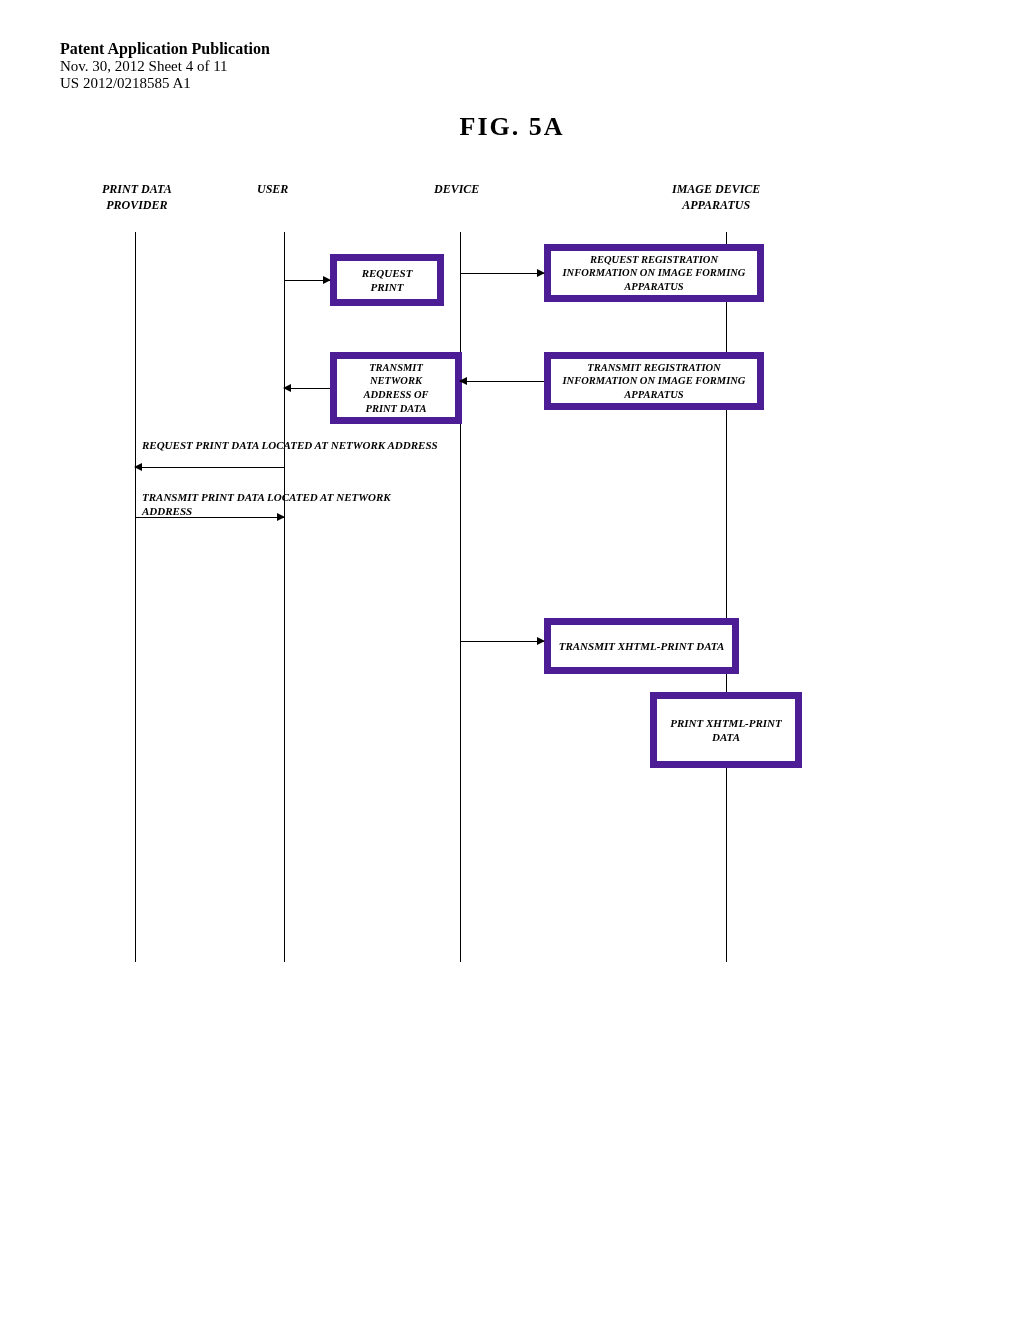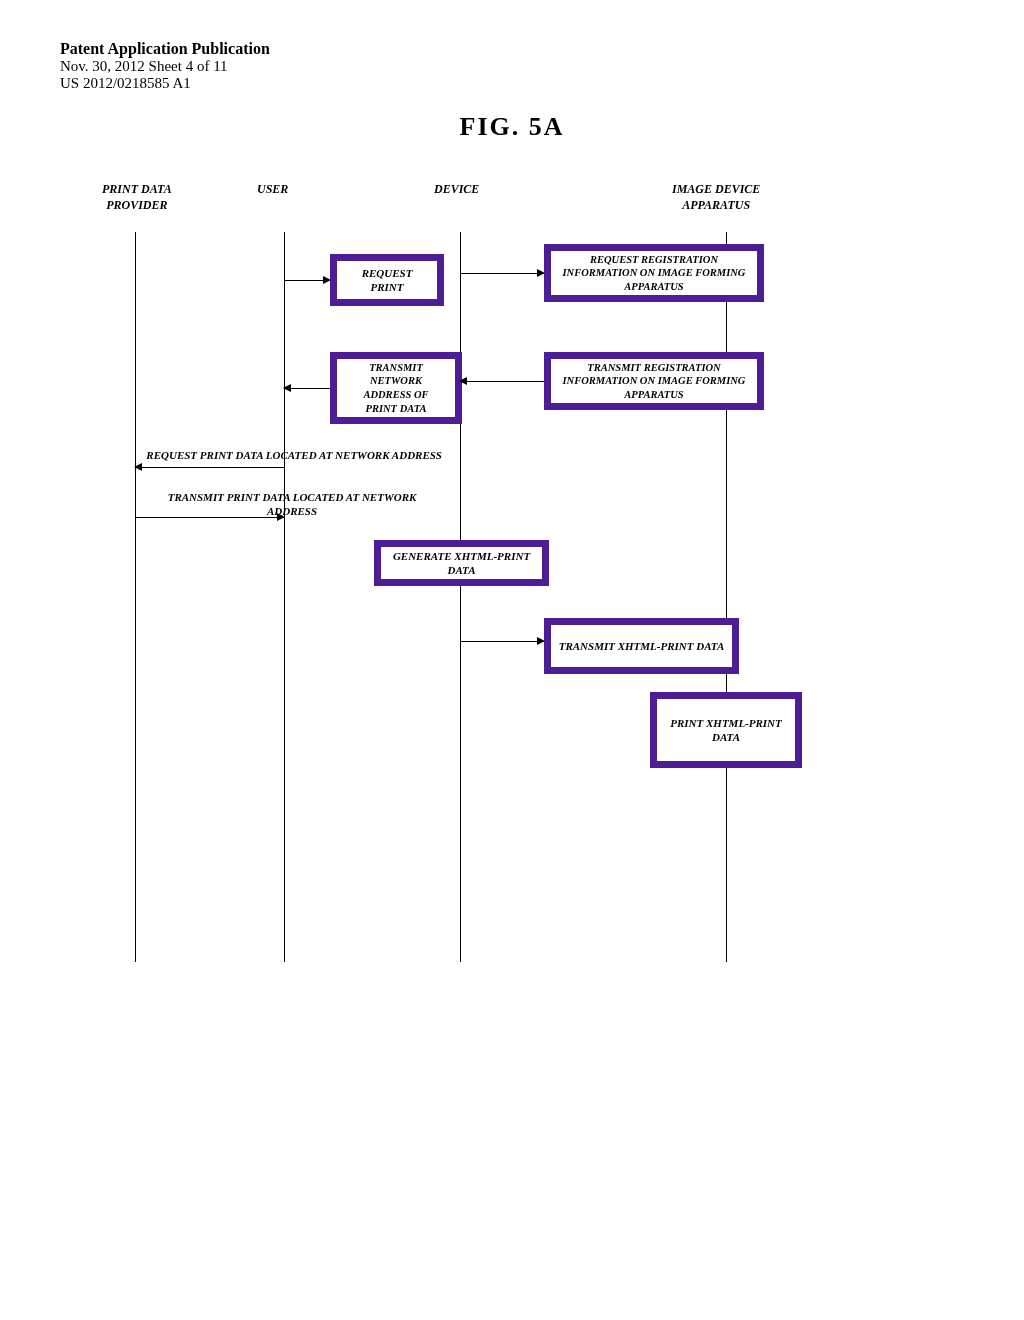--- a/index.html
+++ b/index.html
@@ -164,32 +164,30 @@
 PRINT DATA</div>
 
   <div class="box" style="left: 462px; top: 170px; width: 220px; height: 58px; font-size:10.5px;">TRANSMIT REGISTRATION
 INFORMATION ON IMAGE
 FORMING APPARATUS</div>
 
   <div class="arrow-line arrow-left" style="left: 202px; top: 206px; width: 46px;"></div>
 
   <div class="arrow-line arrow-left" style="left: 378px; top: 199px; width: 84px;"></div>
 
-  <div class="arrow-label" style="left: 60px; top: 266px; width: 300px; text-align: right;">REQUEST PRINT DATA LOCATED AT
+  <div class="arrow-label" style="left: 60px; top: 256px; width: 300px; text-align: left;">REQUEST PRINT DATA LOCATED AT
 NETWORK ADDRESS</div>
 
   <div class="arrow-line arrow-left" style="left: 53px; top: 285px; width: 149px;"></div>
 
-  <div class="arrow-label" style="left: 60px; top: 308px; width: 300px; text-align: center;">TRANSMIT PRINT DATA LOCATED AT
+  <div class="arrow-label" style="left: 60px; top: 308px; width: 300px; text-align: left;">TRANSMIT PRINT DATA LOCATED AT
 NETWORK ADDRESS</div>
 
   <div class="arrow-line" style="left: 53px; top: 335px; width: 149px;"></div>
 
-  <div class="box" style="left: 292px; top: 358px; width: 175px; height: 46px;">GENERATE
-XHTML-PRINT DATA</div>
 
   <div class="box" style="left: 462px; top: 436px; width: 195px; height: 56px;">TRANSMIT
 XHTML-PRINT DATA</div>
 
   <div class="arrow-line" style="left: 378px; top: 459px; width: 84px;"></div>
 
   <div class="box" style="left: 568px; top: 510px; width: 152px; height: 76px;">PRINT
 XHTML-PRINT
 DATA</div>
 

